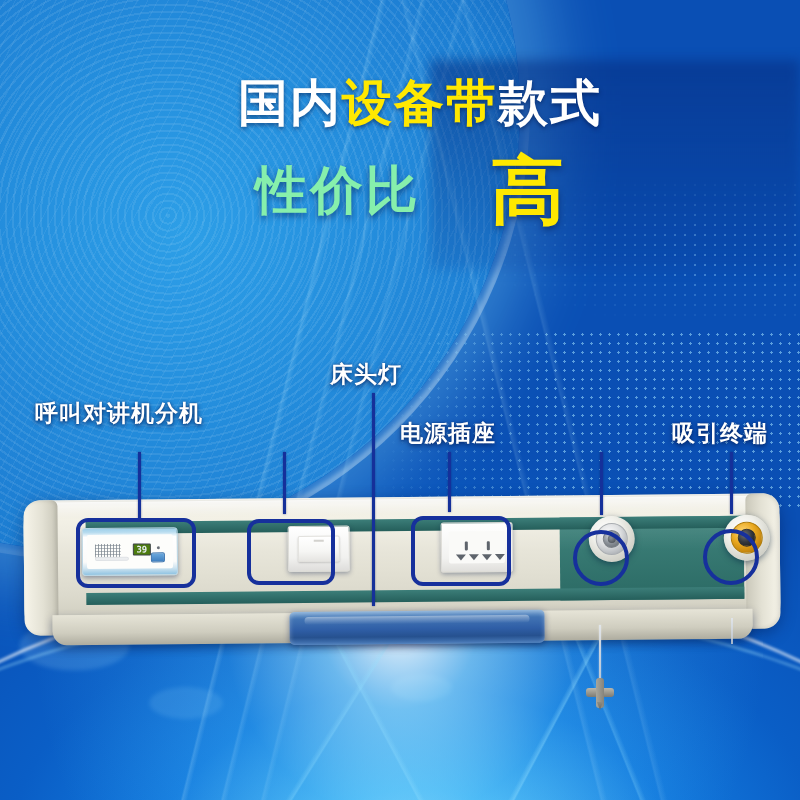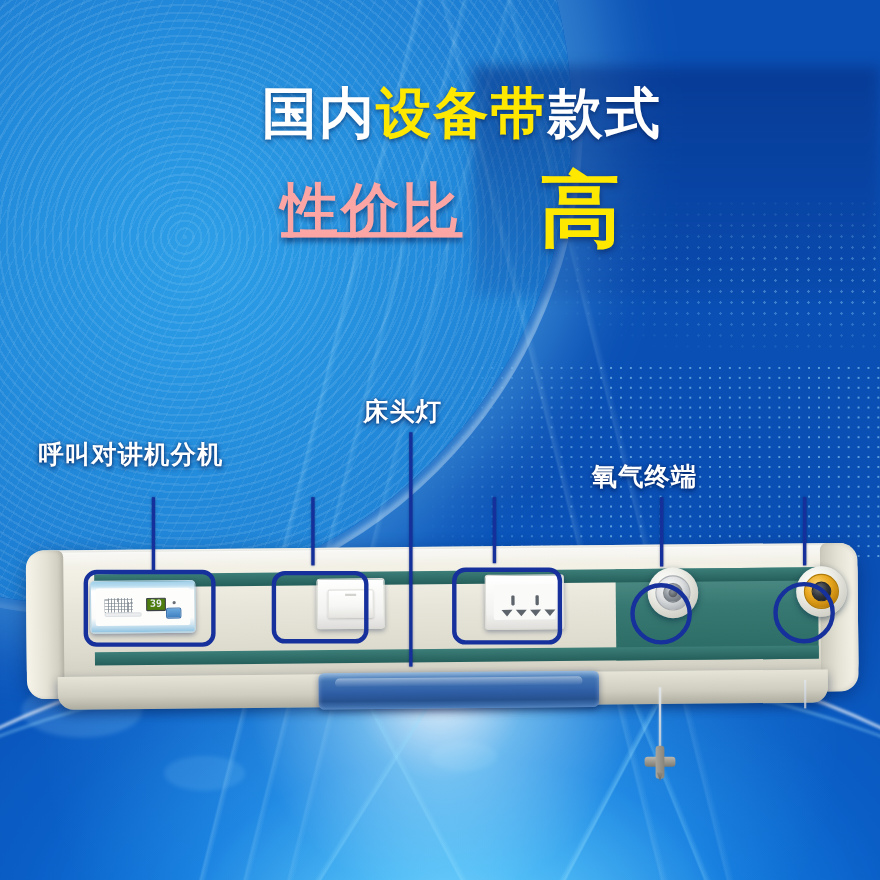--- a/index.html
+++ b/index.html
@@ -134,23 +134,22 @@
     padding-left:40px;
   }
   .head-line1 .w{ color:#ffffff; text-shadow: 0 2px 4px rgba(0,20,70,.55); }
   .head-line1 .y{ color:#ffe800; text-shadow: 0 2px 4px rgba(0,20,70,.55); }
   .head-line2{
     margin-top:28px; white-space:nowrap;
     display:flex; align-items:center; justify-content:center; gap:70px;
     padding-left:20px;
   }
   .head-line2 .big-w{
-    font-size:52px; font-weight:700; color:#fca5a5; letter-spacing:3px;
+    font-size:52px; font-weight:700; color:#86efac; letter-spacing:3px;
     text-shadow: 0 3px 6px rgba(0,20,70,.55);
-    text-decoration: underline;
   }
   .head-line2 .big-y{
     font-size:74px; font-weight:700; color:#ffe800; line-height:.95;
     text-shadow: 0 3px 6px rgba(0,20,70,.5);
   }
 
   
   .labels{ position:absolute; inset:0; z-index:7; }
   .lbl{
     position:absolute;
@@ -410,21 +409,22 @@
   <div class="leader" style="left:138px; top:452px; height:68px;"></div>
   <div class="leader" style="left:283px; top:452px; height:62px;"></div>
   <div class="leader" style="left:372px; top:393px; height:213px;"></div>
   <div class="leader" style="left:448px; top:452px; height:60px;"></div>
   <div class="leader" style="left:600px; top:452px; height:63px;"></div>
   <div class="leader" style="left:730px; top:452px; height:62px;"></div>
 
   <div class="labels">
     <div class="lbl" style="left:8px;   top:398px;margin-left:27px;">呼叫对讲机分机</div>
     <div class="lbl" style="left:330px; top:359px;">床头灯</div>
-    <div class="lbl" style="left:538px; top:418px;">氧气终端</div>
+    <div class="lbl" style="left:400px; top:418px;">电源插座</div>
+    <div class="lbl" style="left:672px; top:418px;">吸引终端</div>
   </div>
 
   <div class="panel-wrap">
     <div class="panel">
       <div class="panel-body"></div>
       <div class="panel-top-hl"></div>
       <div class="teal-field"></div>
       <div class="stripe top"></div>
       <div class="stripe bot"></div>
       <div class="cap left"></div>

